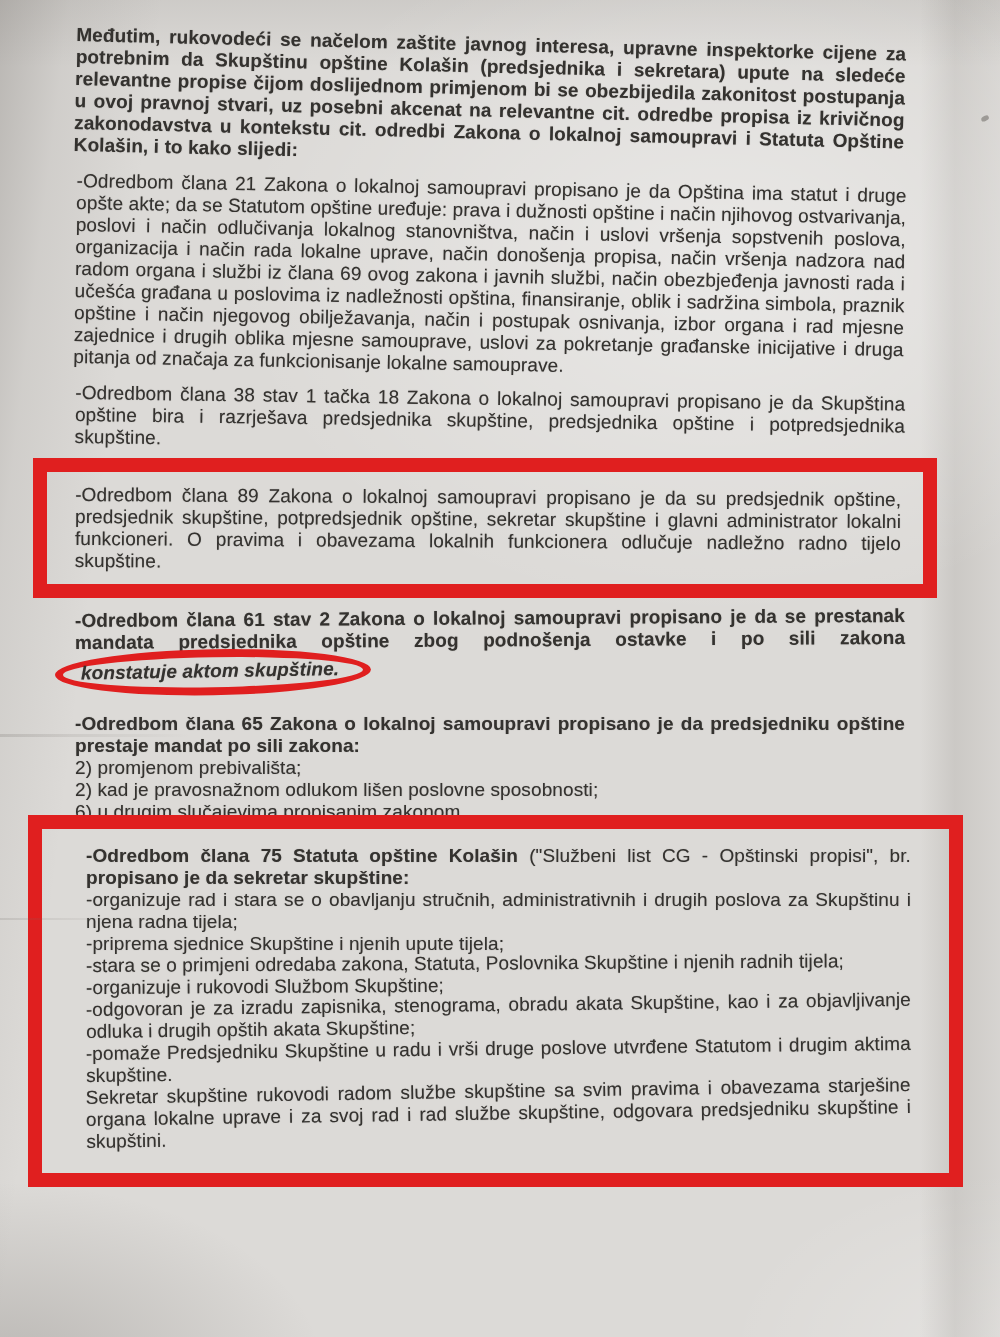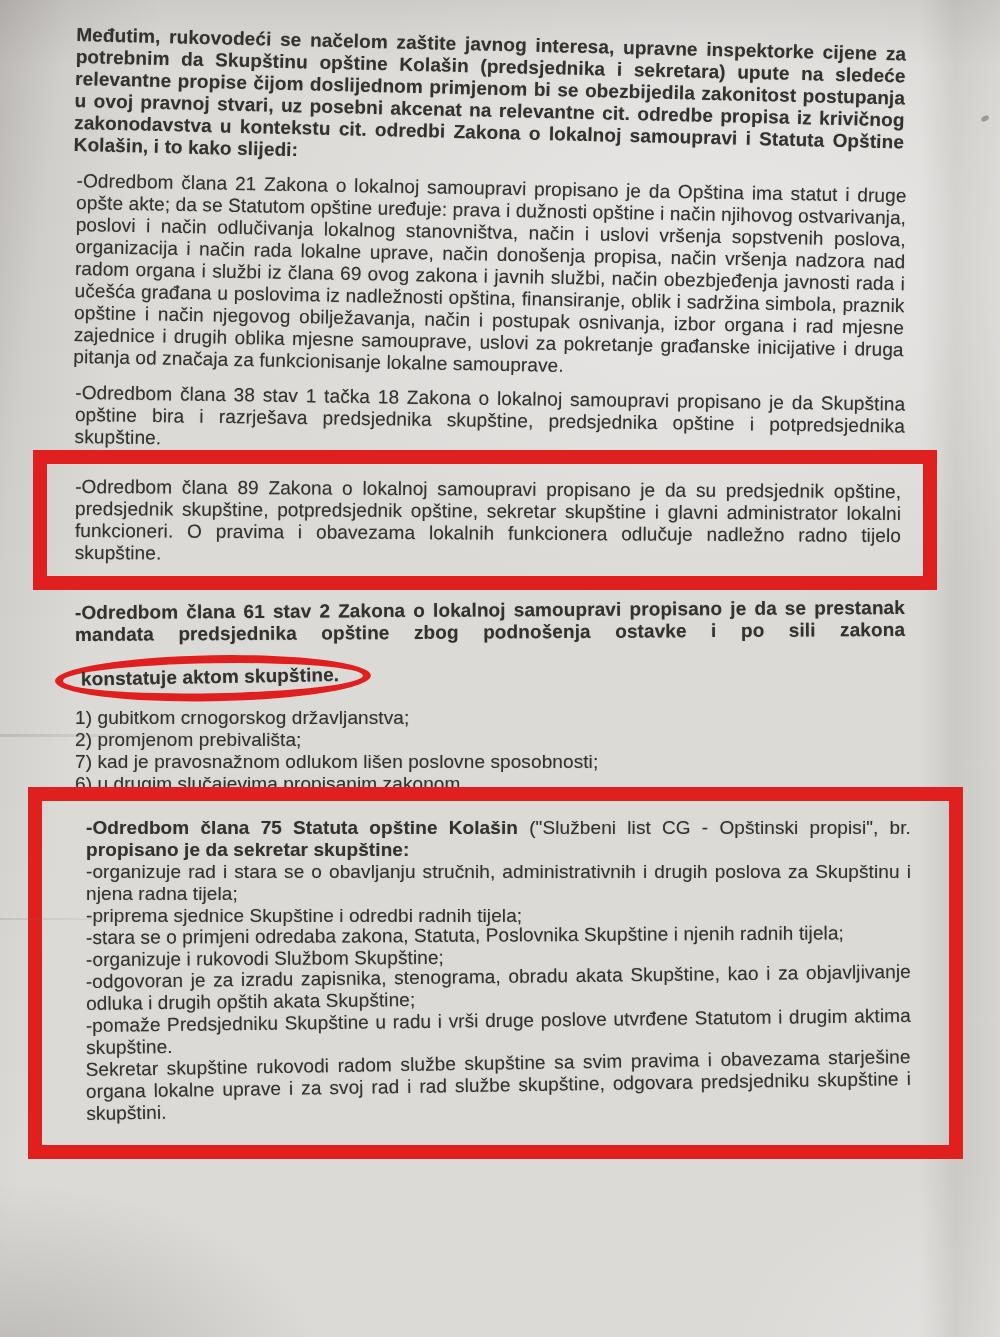--- a/index.html
+++ b/index.html
@@ -28,25 +28,25 @@
   
   .rot-a{transform:rotate(1.35deg);transform-origin:0 50%;}
   .rot-b{transform:rotate(1.05deg);transform-origin:0 50%;}
   .rot-c{transform:rotate(0.8deg);transform-origin:0 50%;}
   .rot-d{transform:rotate(0.35deg);transform-origin:0 50%;}
   .rot-e{transform:rotate(-0.7deg);transform-origin:0 50%;}
   .rot-f{transform:rotate(-0.35deg);transform-origin:0 50%;}
   .rot-g{transform:rotate(-0.9deg);transform-origin:0 50%;}
   .m12{margin-top:12px;} .m14{margin-top:14px;}
   .redbox{border:14px solid #e01f1f;}
-  .box89{margin:2px -32px 0 -42px;padding:12px 22px 12px 28px;}
+  .box89{margin:10px -32px 0 -42px;padding:12px 22px 12px 28px;}
   .box75{margin:-8px -58px 16px -47px;padding:16px 38px 20px 44px;position:relative;background:transparent;}
   .box75 .para{margin:0;}
   .closing{margin-top:24px;}
-  .circle-line{margin-top:17px;height:44px;}
+  .circle-line{margin-top:3px;height:44px;font-style:italic;}
   .red-oval{
     display:inline-block;border:8px solid #e01f1f;border-radius:50%;
     padding:3px 24px 5px 18px;margin:-5px 0 0 -20px;
     transform:rotate(-1deg);transform-origin:0 50%;
   }
   .crease{position:absolute;pointer-events:none;}
   .crease-1{left:0;top:734px;width:190px;height:3px;
     background:linear-gradient(to right, rgba(110,105,100,0.22), rgba(110,105,100,0));}
   .crease-2{left:0;top:918px;width:150px;height:2px;
     background:linear-gradient(to right, rgba(110,105,100,0.18), rgba(110,105,100,0));}
@@ -66,35 +66,35 @@
 
   <div class="redbox box89">
     <div class="para rot-d">-Odredbom člana 89 Zakona o lokalnoj samoupravi propisano je da su predsjednik opštine, predsjednik skupštine, potpredsjednik opštine, sekretar skupštine i glavni administrator lokalni funkcioneri. O pravima i obavezama lokalnih funkcionera odlučuje nadležno radno tijelo skupštine.</div>
   </div>
 
   <div class="para bold jfull rot-f m12">-Odredbom člana 61 stav 2 Zakona o lokalnoj samoupravi propisano je da se prestanak mandata predsjednika opštine zbog podnošenja ostavke i po sili zakona</div>
   <div class="circle-line">
     <span class="red-oval"><span class="para bold">konstatuje aktom skupštine.</span></span>
   </div>
 
+  <div class="para bold m12">-Odredbom člana 65 Zakona o lokalnoj samoupravi propisano je da predsjedniku opštine prestaje mandat po sili zakona:</div>
   <div>
-    <div class="para hang">1) gubitkom crnogorskog državljanstva;</div>
     <div class="para hang">2) promjenom prebivališta;</div>
-    <div class="para hang">7) kad je pravosnažnom odlukom lišen poslovne sposobnosti;</div>
+    <div class="para hang">2) kad je pravosnažnom odlukom lišen poslovne sposobnosti;</div>
     <div class="para hang">6) u drugim slučajevima propisanim zakonom.</div>
   </div>
 
   <div class="redbox box75">
     <div class="para">
       <span class="bold">-Odredbom člana 75 Statuta opštine Kolašin</span>
       <span>("Službeni list CG - Opštinski propisi", br.</span>
       <span class="bold">propisano je da sekretar skupštine:</span>
     </div>
     <div class="para">-organizuje rad i stara se o obavljanju stručnih, administrativnih i drugih poslova za Skupštinu i njena radna tijela;</div>
-    <div class="para">-priprema sjednice Skupštine i odredbi radnih tijela;</div>
+    <div class="para">-priprema sjednice Skupštine i njenih upute tijela;</div>
     <div class="para rot-f">-stara se o primjeni odredaba zakona, Statuta, Poslovnika Skupštine i njenih radnih tijela;</div>
     <div class="para rot-f">-organizuje i rukovodi Službom Skupštine;</div>
     <div class="para rot-e">-odgovoran je za izradu zapisnika, stenograma, obradu akata Skupštine, kao i za objavljivanje odluka i drugih opštih akata Skupštine;</div>
     <div class="para rot-e">-pomaže Predsjedniku Skupštine u radu i vrši druge poslove utvrđene Statutom i drugim aktima skupštine.</div>
     <div class="para closing rot-g">Sekretar skupštine rukovodi radom službe skupštine sa svim pravima i obavezama starješine organa lokalne uprave i za svoj rad i rad službe skupštine, odgovara predsjedniku skupštine i skupštini.</div>
   </div>
 
 </div>
 
 <div class="crease crease-1"></div>

